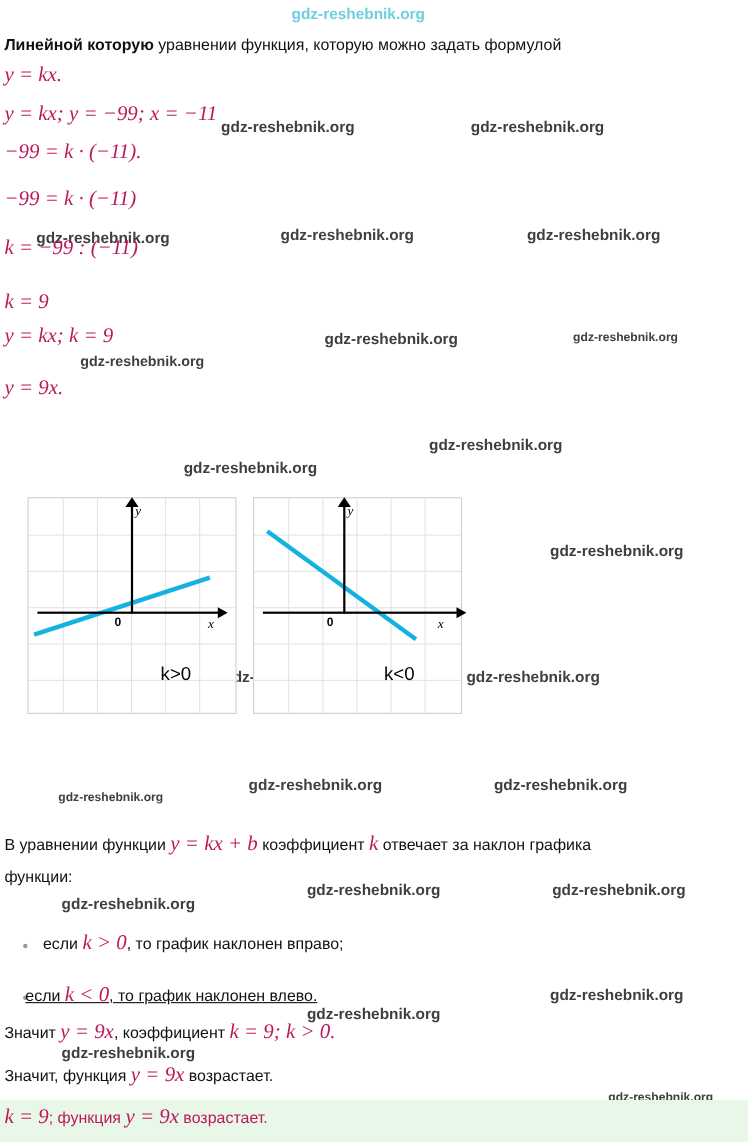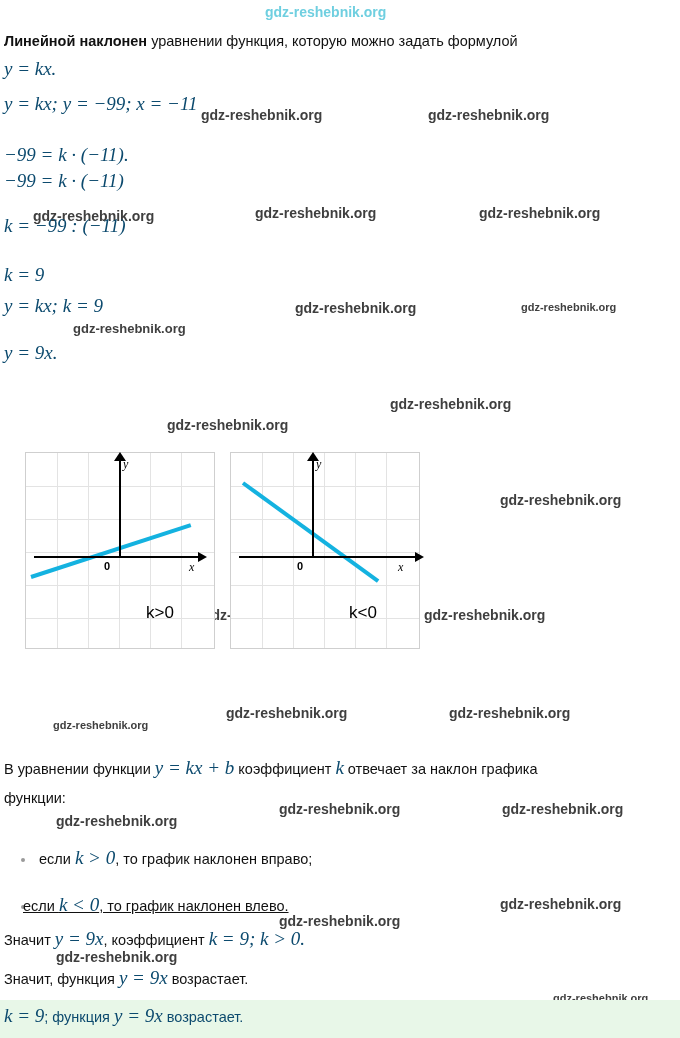--- a/index.html
+++ b/index.html
@@ -38,21 +38,21 @@
   .txt {
     position: absolute;
     white-space: nowrap;
     font-size: 14.5px;
     color: #111111;
   }
   .serif-math {
     font-family: "Liberation Serif", serif;
     font-style: italic;
     font-size: 19px;
-    color: #0c4a6e;
+    color: #be185d;
   }
   .math-up {
     font-style: normal;
   }
   b.lead {
     font-weight: bold;
   }
   
   .graphbox {
     position: absolute;
@@ -141,26 +141,26 @@
       <div class="wm" style="left: 279px; top: 801px; font-size: 14px;">gdz-reshebnik.org</div>
       <div class="wm" style="left: 502px; top: 801px; font-size: 14px;">gdz-reshebnik.org</div>
       <div class="wm" style="left: 56px; top: 813px; font-size: 14px;">gdz-reshebnik.org</div>
       <div class="wm" style="left: 500px; top: 896px; font-size: 14px;">gdz-reshebnik.org</div>
       <div class="wm" style="left: 279px; top: 913px; font-size: 14px;">gdz-reshebnik.org</div>
       <div class="wm" style="left: 56px; top: 949px; font-size: 14px;">gdz-reshebnik.org</div>
       <div class="wm" style="left: 553px; top: 992px; font-size: 11px;">gdz-reshebnik.org</div>
     </div>
 
   <div class="txt" style="left:4px; top:33px; font-size:14.5px;">
-    <b class="lead">Линейной наклонен</b><span> уравнении функция, которую можно задать формулой</span>
+    <b class="lead">Линейной которую</b><span> уравнении функция, которую можно задать формулой</span>
   </div>
 
   <div class="txt serif-math" style="left:4px; top:58px;">y = kx.</div>
   <div class="txt serif-math" style="left:4px; top:93px;">y = kx; y = −99;  x = −11</div>
-  <div class="txt serif-math" style="left:4px; top:144px;text-align:center;">−99 = k · (−11).</div>
+  <div class="txt serif-math" style="left:4px; top:128px;text-align:center;">−99 = k · (−11).</div>
   <div class="txt serif-math" style="left:4px; top:170px;">−99 = k · (−11)</div>
   <div class="txt serif-math" style="left:4px; top:215px;">k = −99 : (−11)</div>
   <div class="txt serif-math" style="left:4px; top:264px;">k = 9</div>
   <div class="txt serif-math" style="left:4px; top:295px;">y = kx; k = 9</div>
   <div class="txt serif-math" style="left:4px; top:342px;">y = 9x.</div>
 
   <div class="graphbox" style="left:25px; top:452px; width:188px; height:195px;">
 
     <div class="grid-line" style="left:0; top:33px; width:188px; height:1px;"></div>
     <div class="grid-line" style="left:0; top:66px; width:188px; height:1px;"></div>

